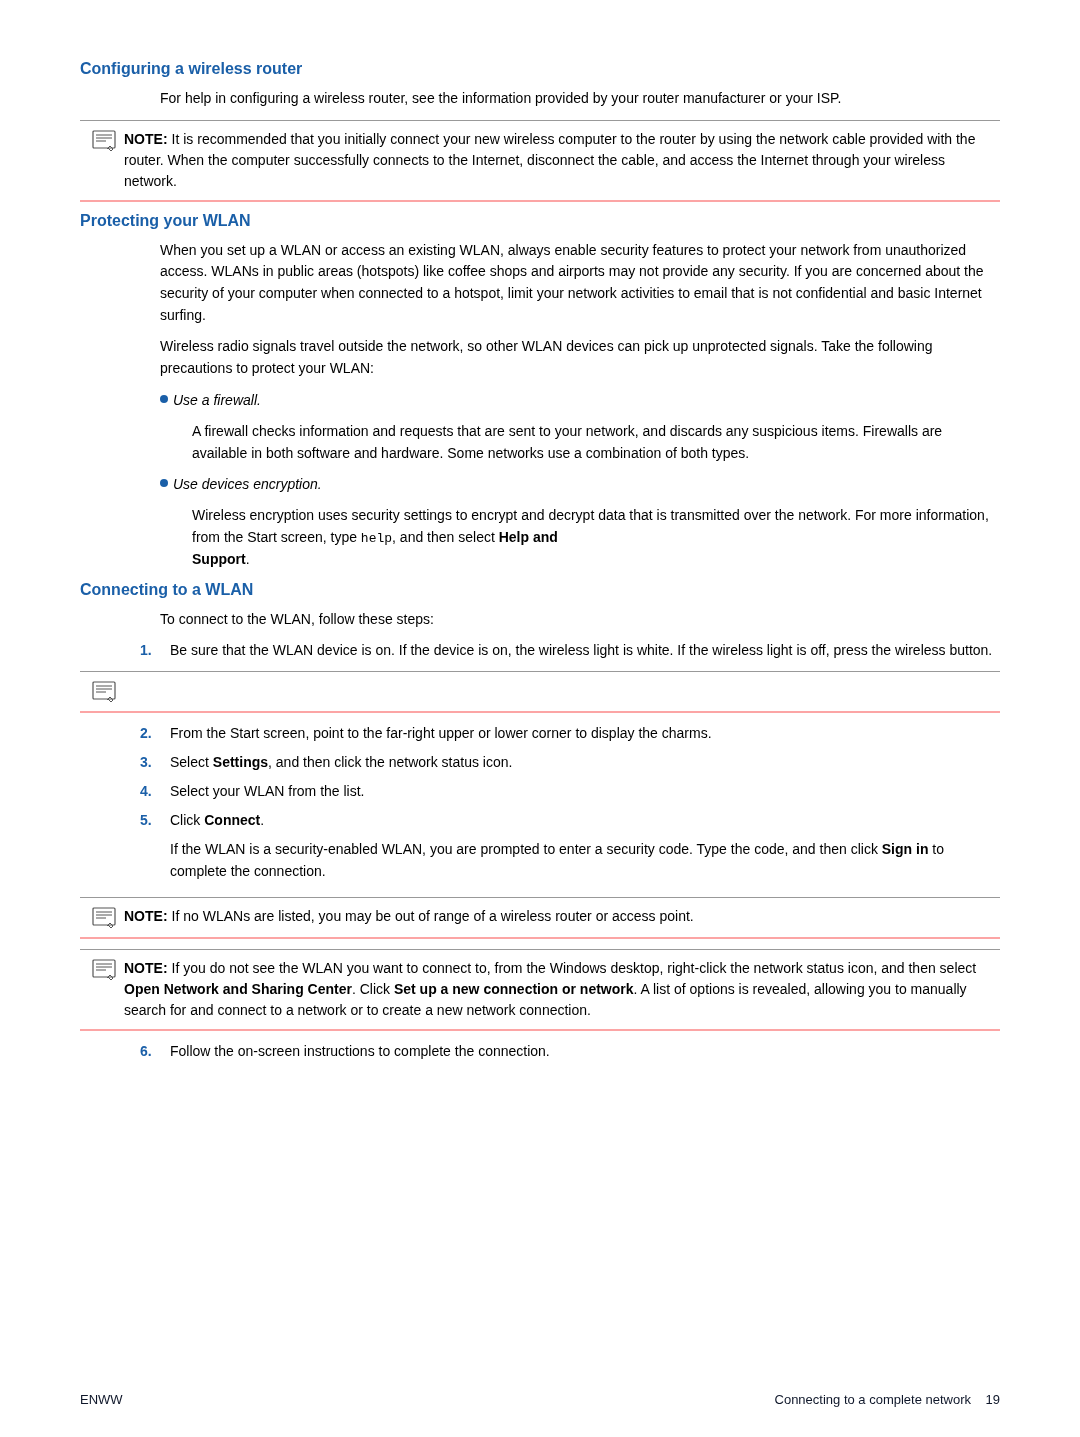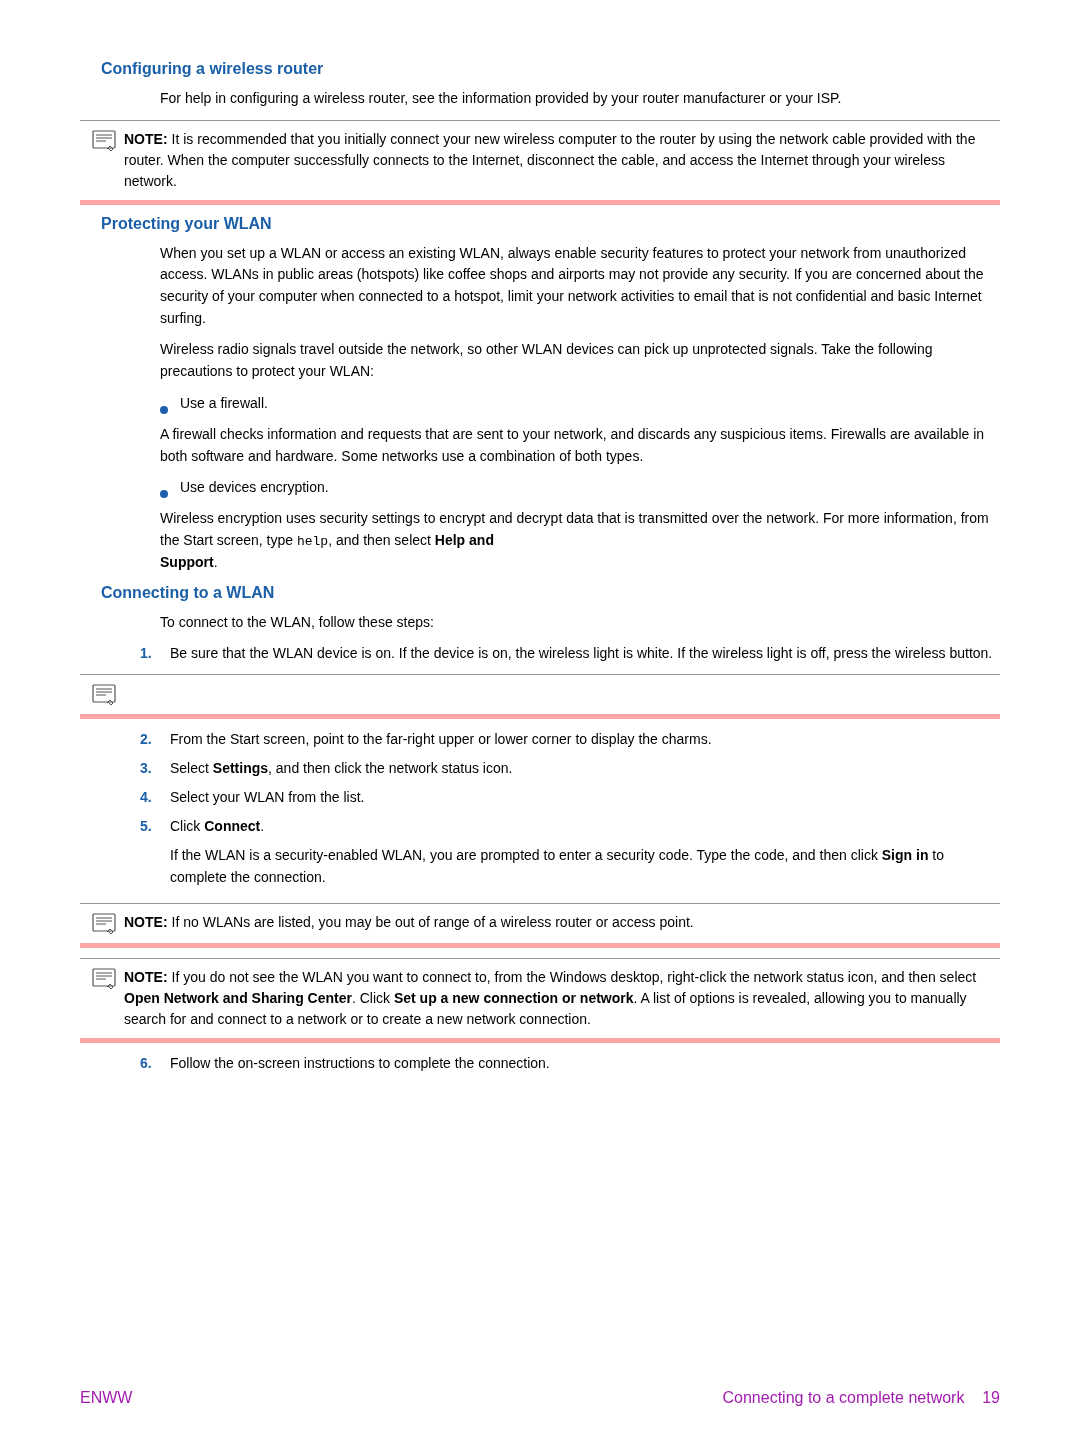--- a/index.html
+++ b/index.html
@@ -23,40 +23,39 @@
     .section-heading {
       color: #1a5fa8;
       font-size: 16px;
       font-weight: bold;
       margin-bottom: 10px;
       margin-top: 28px;
     }
 
     .section-heading:first-child {
       margin-top: 0;
-      margin-left: 21px;
     }
 
     
     .indented {
       margin-left: 80px;
       margin-bottom: 10px;
       line-height: 1.5;
       margin-top: 10px;
     }
 
     .indented p {
       margin-bottom: 8px;
       line-height: 1.55;
     }
 
     
     .note-box {
       border-top: 1px solid #999;
-      border-bottom: 5px solid #fca5a5;
+      border-bottom: 2px solid #fca5a5;
       padding: 8px 12px;
       margin: 10px 0;
       display: flex;
       align-items: flex-start;
       gap: 8px;
       line-height: 1.5;
     }
 
     .note-icon {
       flex-shrink: 0;
@@ -80,41 +79,42 @@
     }
 
     
     .bullet-list {
       margin-left: 80px;
       margin-bottom: 10px;
     }
 
     .bullet-item {
       display: flex;
-      align-items: flex-end;
+      align-items: flex-start;
       margin-bottom: 6px;
-      gap: 12px;
+      gap: 5px;
+      font-style: italic;
     }
 
     .bullet-dot {
       width: 8px;
       height: 8px;
       background: #1a5fa8;
       border-radius: 50%;
       flex-shrink: 0;
       margin-top: 5px;
     }
 
     .bullet-content {
       flex: 1;
       line-height: 1.5;
     }
 
     .bullet-sub-text {
-      margin-left: 80px;
+      margin-left: 112px;
       margin-bottom: 10px;
       line-height: 1.55;
     }
 
     
     .numbered-list {
       margin-left: 60px;
       margin-bottom: 6px;
     }
 
@@ -151,22 +151,22 @@
 
     
     .footer {
       position: absolute;
       bottom: 30px;
       left: 80px;
       right: 80px;
       display: flex;
       justify-content: space-between;
       align-items: center;
-      font-size: 16px;
-      color: #a21caf;
+      font-size: 13px;
+      color: #0f172a;
     }
 
     .section-block {
       margin-bottom: 6px;
     }
   </style>
 </head>
 <body>
 
 <div class="page">

